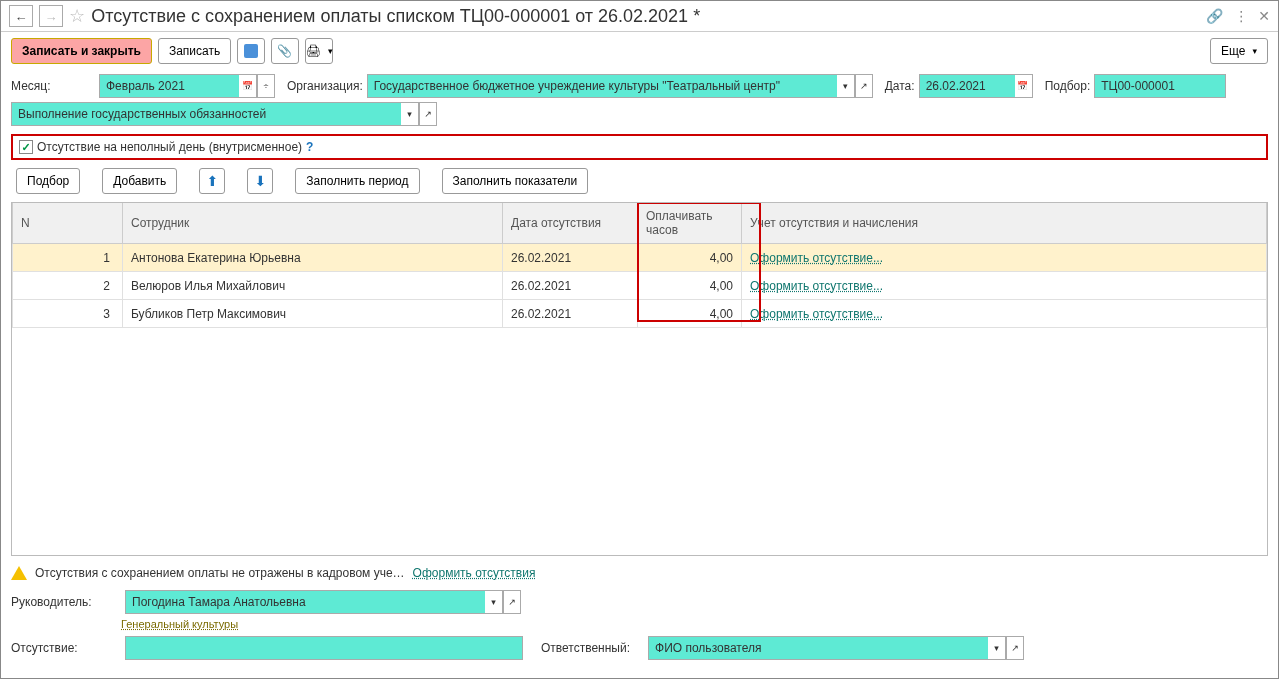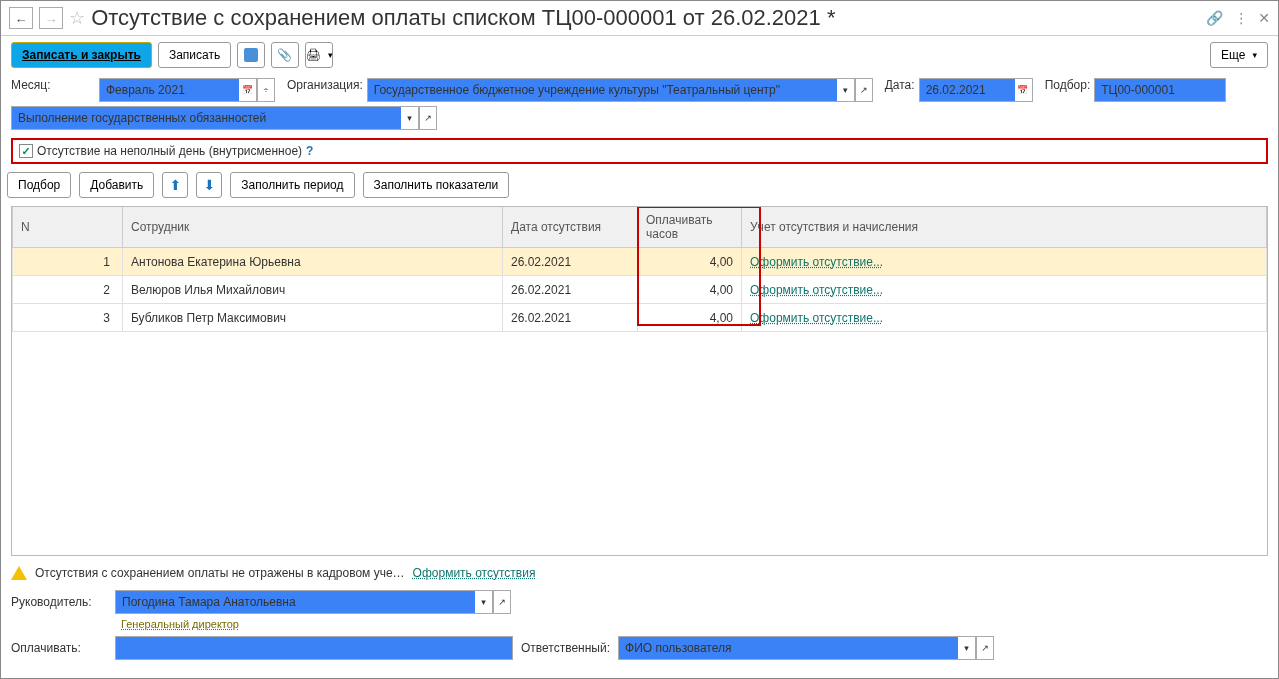--- a/index.html
+++ b/index.html
@@ -29,21 +29,21 @@
     width: 24px; height: 22px;
     border: 1px solid #aaa;
     background: #fff;
     display: flex; align-items: center; justify-content: center;
     cursor: pointer;
     font-size: 13px;
     color: #444;
   }
   .nav-btn.disabled { color: #bbb; }
   .star-icon { color: #bbb; font-size: 18px; cursor: pointer; }
-  .title-text { font-size: 22px; color: #333; }
+  .title-text { font-size: 18px; color: #333; }
   .titlebar-right { margin-left: auto; display: flex; gap: 10px; align-items: center; }
   .titlebar-right span { color: #888; cursor: pointer; font-size: 14px; }
   .toolbar {
     display: flex;
     align-items: center;
     padding: 6px 10px;
     gap: 6px;
   }
   .btn {
     border: 1px solid #999;
@@ -51,43 +51,42 @@
     padding: 4px 10px;
     cursor: pointer;
     border-radius: 3px;
     font-size: 12px;
     height: 26px;
     display: inline-flex;
     align-items: center;
     gap: 4px;
   }
   .btn-primary {
-    background: #0ea5e9;
+    background: #fca5a5;
     border-color: #c7a900;
     font-weight: bold;
-    text-decoration: underline;
   }
   .icon-btn {
     width: 28px;
     padding: 0;
     justify-content: center;
   }
   .toolbar-spacer { flex: 1; }
   .fields-row {
     display: flex;
-    align-items: flex-start;
+    align-items: center;
     padding: 4px 10px;
     gap: 4px;
   }
   .field-label { color: #333; white-space: nowrap; }
   .input {
     border: 1px solid #aaa;
     height: 24px;
     padding: 2px 6px;
-    background: #3b82f6;
+    background: #5eead4;
     display: flex;
     align-items: center;
   }
   .input-combo { display: flex; }
   .input-combo .input { border-right: none; }
   .combo-btn {
     width: 18px; height: 24px;
     border: 1px solid #aaa;
     background: #fff;
     display: flex; align-items: center; justify-content: center;
@@ -113,22 +112,22 @@
     width: 14px; height: 14px;
     border: 1px solid #888;
     display: inline-flex; align-items: center; justify-content: center;
     color: #009646;
     font-size: 11px;
     font-weight: bold;
   }
   .help-icon { color: #1a73bc; cursor: pointer; font-weight: bold; }
   .table-toolbar {
     display: flex;
-    gap: 8px;
-    padding: 4px 6px 8px;
+    gap: 22px;
+    padding: 4px 15px 8px;
   }
   .arrow-btn {
     width: 26px;
     justify-content: center;
     color: #1a73bc;
     font-size: 14px;
   }
   .table-wrap {
     margin: 0 10px;
     border: 1px solid #bbb;
@@ -177,21 +176,21 @@
     gap: 6px;
   }
   .warn-row { display: flex; align-items: center; gap: 8px; padding: 4px 0; }
   .warn-icon {
     width: 0; height: 0;
     border-left: 8px solid transparent;
     border-right: 8px solid transparent;
     border-bottom: 14px solid #f5c000;
     position: relative;
   }
-  .footer-row { display: flex; align-items: center; gap: 8px; }
+  .footer-row { display: flex; align-items: center; gap: 18px; }
   .sublink { color: #7a6a00; text-decoration: underline dotted; font-size: 11px; margin-left: 110px; margin-top: -2px; cursor: pointer; }
   .dropdown-caret::after { content: "▾"; font-size: 9px; margin-left: 3px; }
   .square-icon { display:inline-block; width:14px; height:14px; background:#4a90d9; border-radius:2px; }
 </style>
 </head>
 <body>
 
 <div class="window">
   <div class="titlebar">
     <div class="nav-btn">←</div>
@@ -312,23 +311,23 @@
       <span class="link">Оформить отсутствия</span>
     </div>
     <div class="footer-row">
       <span class="field-label" style="width:96px">Руководитель:</span>
       <div class="input-combo">
         <div class="input" style="width:360px">Погодина Тамара Анатольевна</div>
         <div class="combo-btn">▾</div>
         <div class="combo-btn">↗</div>
       </div>
     </div>
-    <span class="sublink">Генеральный директор</span>
+    <span class="sublink">Генеральный культуры</span>
     <div class="footer-row">
-      <span class="field-label" style="width:96px">Оплачивать:</span>
+      <span class="field-label" style="width:96px">Отсутствие:</span>
       <div class="input" style="width:398px"></div>
       <span class="field-label" style="margin-left:0">Ответственный:</span>
       <div class="input-combo">
         <div class="input" style="width:340px">ФИО пользователя</div>
         <div class="combo-btn">▾</div>
         <div class="combo-btn">↗</div>
       </div>
     </div>
   </div>
 </div>

